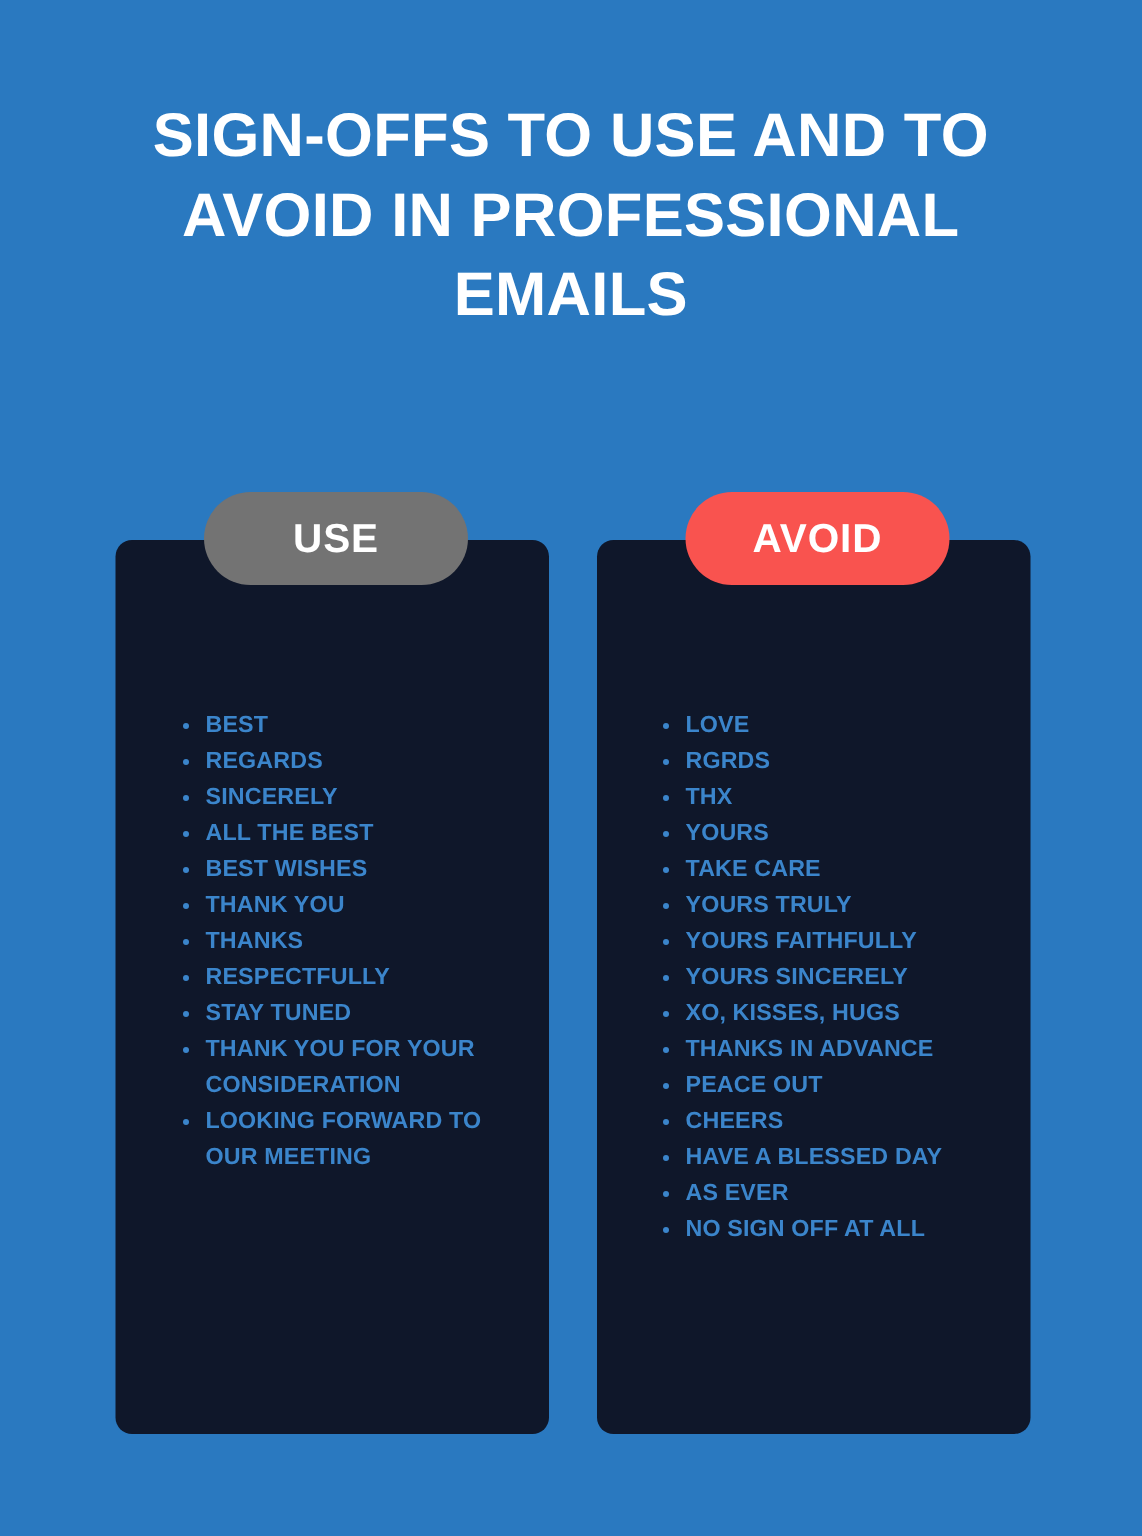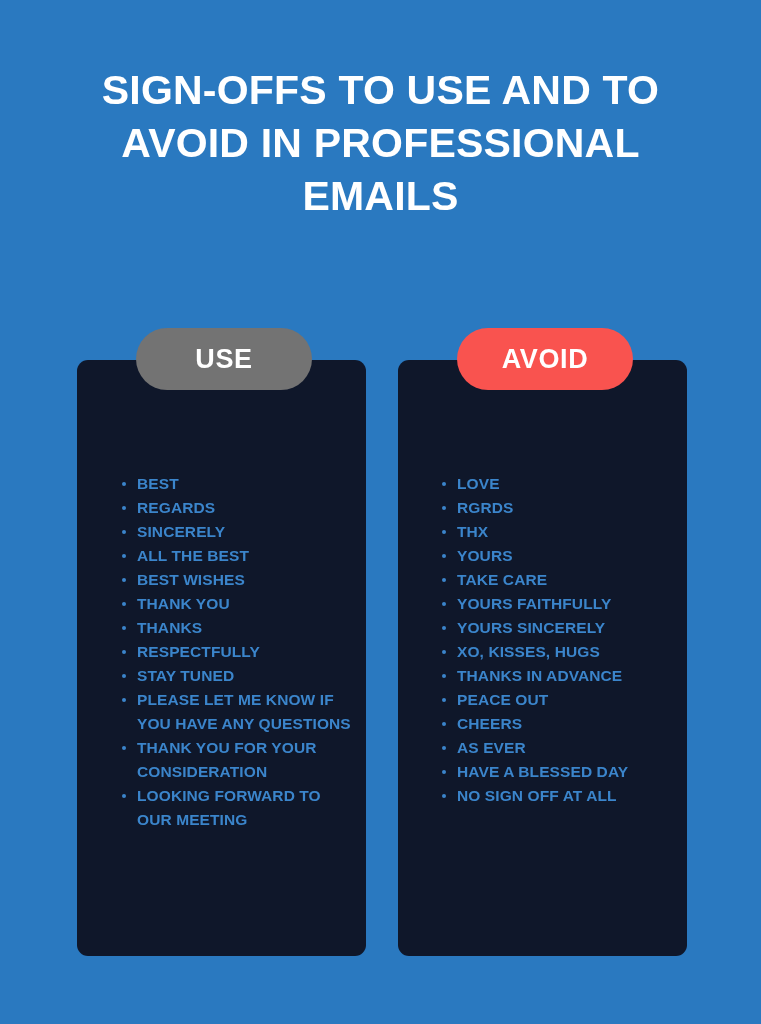--- a/index.html
+++ b/index.html
@@ -145,46 +145,46 @@
         <ul class="list">
             <li class="list-item"><span class="bullet"></span><span>BEST</span></li>
             <li class="list-item"><span class="bullet"></span><span>REGARDS</span></li>
             <li class="list-item"><span class="bullet"></span><span>SINCERELY</span></li>
             <li class="list-item"><span class="bullet"></span><span>ALL THE BEST</span></li>
             <li class="list-item"><span class="bullet"></span><span>BEST WISHES</span></li>
             <li class="list-item"><span class="bullet"></span><span>THANK YOU</span></li>
             <li class="list-item"><span class="bullet"></span><span>THANKS</span></li>
             <li class="list-item"><span class="bullet"></span><span>RESPECTFULLY</span></li>
             <li class="list-item"><span class="bullet"></span><span>STAY TUNED</span></li>
-            <li class="list-item"><span class="bullet"></span><span>PLEASE LET ME KNOW IF YOU HAVE ANY QUESTIONS</span></li>
             <li class="list-item"><span class="bullet"></span><span>THANK YOU FOR YOUR CONSIDERATION</span></li>
             <li class="list-item"><span class="bullet"></span><span>LOOKING FORWARD TO OUR MEETING</span></li>
           </ul>
       </div>
       <div class="badge use">
         <span class="badge-label">USE</span>
       </div>
     </div>
 
     <div class="column right">
       <div class="card">
         <ul class="list">
             <li class="list-item"><span class="bullet"></span><span>LOVE</span></li>
             <li class="list-item"><span class="bullet"></span><span>RGRDS</span></li>
             <li class="list-item"><span class="bullet"></span><span>THX</span></li>
             <li class="list-item"><span class="bullet"></span><span>YOURS</span></li>
             <li class="list-item"><span class="bullet"></span><span>TAKE CARE</span></li>
+            <li class="list-item"><span class="bullet"></span><span>YOURS TRULY</span></li>
             <li class="list-item"><span class="bullet"></span><span>YOURS FAITHFULLY</span></li>
             <li class="list-item"><span class="bullet"></span><span>YOURS SINCERELY</span></li>
             <li class="list-item"><span class="bullet"></span><span>XO, KISSES, HUGS</span></li>
             <li class="list-item"><span class="bullet"></span><span>THANKS IN ADVANCE</span></li>
             <li class="list-item"><span class="bullet"></span><span>PEACE OUT</span></li>
             <li class="list-item"><span class="bullet"></span><span>CHEERS</span></li>
+            <li class="list-item"><span class="bullet"></span><span>HAVE A BLESSED DAY</span></li>
             <li class="list-item"><span class="bullet"></span><span>AS EVER</span></li>
-            <li class="list-item"><span class="bullet"></span><span>HAVE A BLESSED DAY</span></li>
             <li class="list-item"><span class="bullet"></span><span>NO SIGN OFF AT ALL</span></li>
           </ul>
       </div>
       <div class="badge avoid">
         <span class="badge-label">AVOID</span>
       </div>
     </div>
 
   </div>
 </div>

